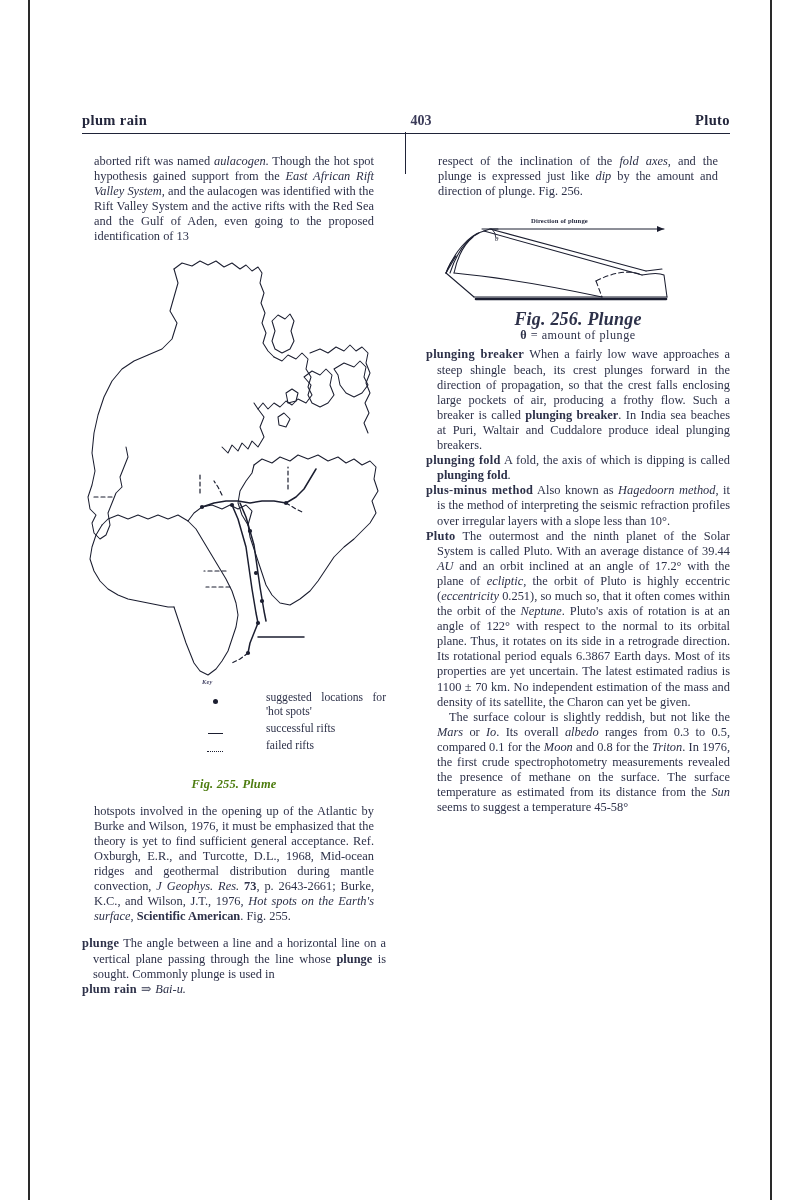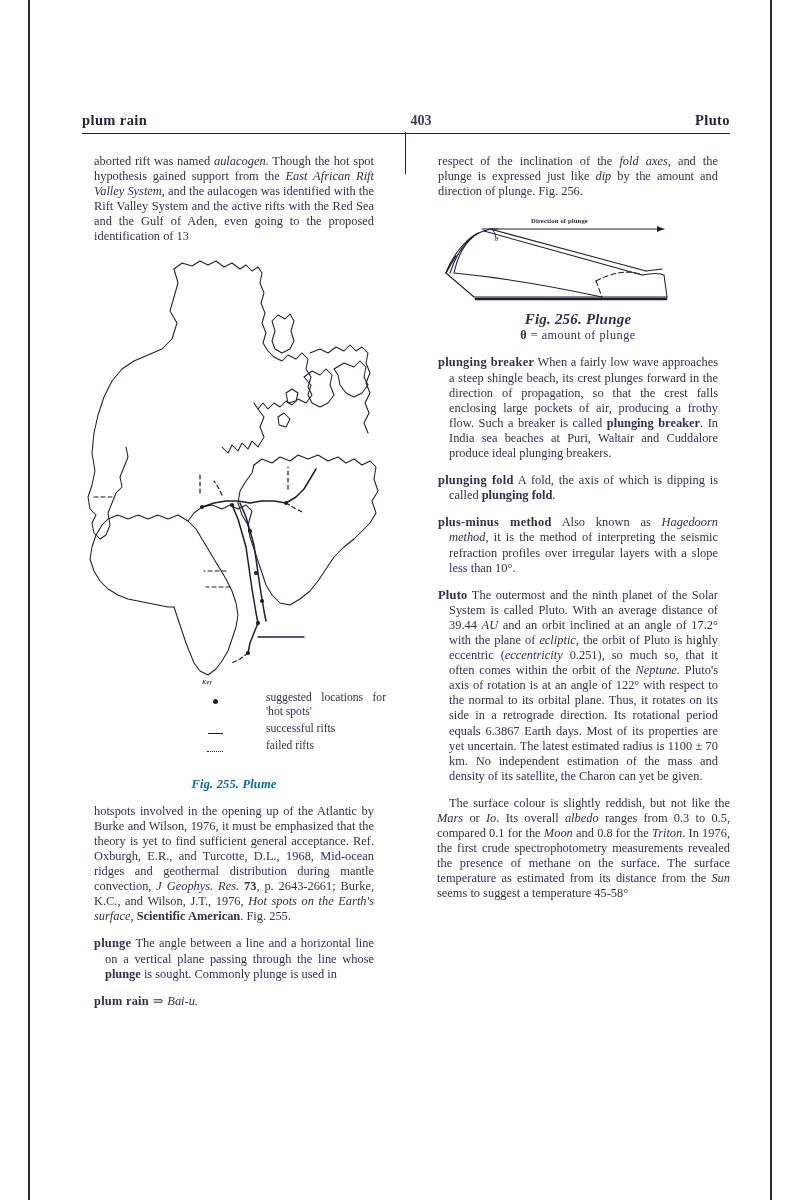--- a/index.html
+++ b/index.html
@@ -95,21 +95,21 @@
     width: 0;
     height: 42px;
     border-left: 1.2px solid #1f2338;
   }
 
   p.para {
     margin: 12px;
     text-align: justify;
   }
   p.entry {
-    margin: 12px;
+    margin: 0;
     text-align: justify;
     text-indent: -11px;
     padding-left: 11px;
   }
   p.cont-indent {
     margin: 0;
     text-align: justify;
     padding-left: 11px;
   }
   .term {
@@ -127,21 +127,21 @@
     margin: 6px 0 0 0;
   }
   .fig255 svg { display: block; }
 
   .fig-caption {
     text-align: center;
     font-style: italic;
     font-weight: bold;
     font-size: 12.4px;
     letter-spacing: 0.2px;
-    color: #0369a1;
+    color: #4d7c0f;
   }
 
   .legend {
     position: absolute;
     left: 118px;
     top: 418px;
     width: 186px;
     font-size: 11.6px;
     line-height: 14.4px;
   }
@@ -204,21 +204,21 @@
     font-size: 6.6px;
     font-weight: bold;
     letter-spacing: 0.15px;
     color: #1f2338;
     white-space: nowrap;
   }
   .fig256-caption {
     text-align: center;
     font-style: italic;
     font-weight: bold;
-    font-size: 15px;
+    font-size: 18px;
     letter-spacing: 0.2px;
     margin-top: 1px;
   }
   .fig256-sub {
     text-align: center;
     font-size: 12.2px;
     letter-spacing: 0.5px;
     margin-top: 1px;
     margin-bottom: 4px;
   }

